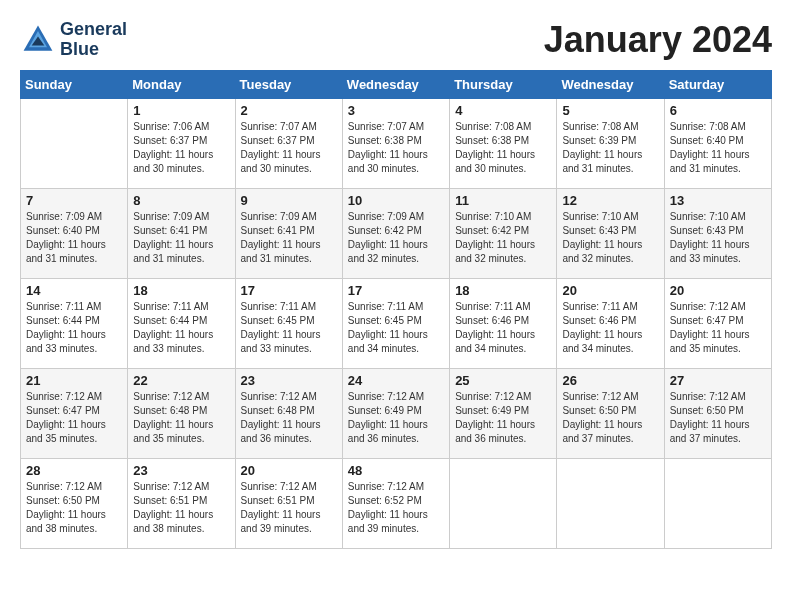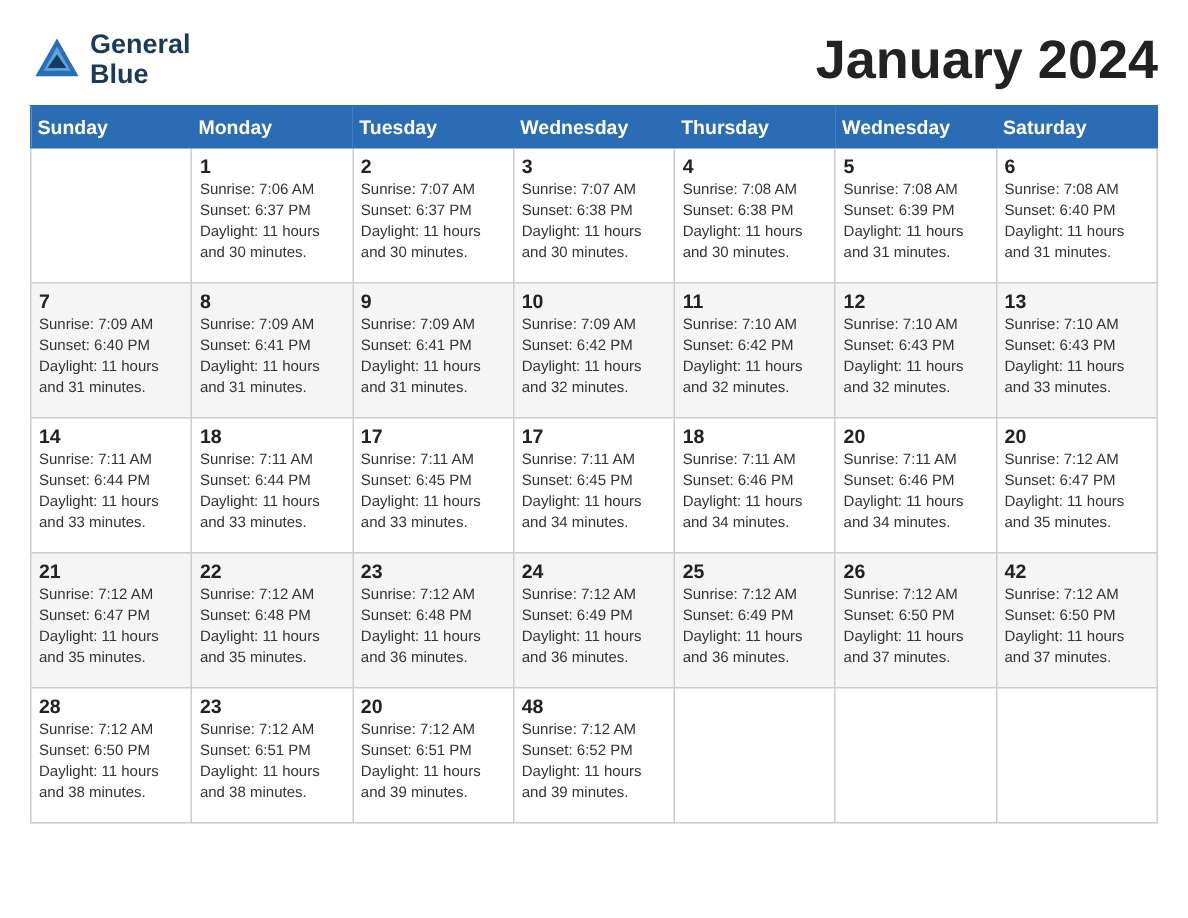--- a/index.html
+++ b/index.html
@@ -304,21 +304,21 @@
 and 36 minutes.</div>
         </td>
         <td>
           <span class="day-number">26</span>
           <div class="day-info" style="white-space: pre-line;">Sunrise: 7:12 AM
 Sunset: 6:50 PM
 Daylight: 11 hours
 and 37 minutes.</div>
         </td>
         <td>
-          <span class="day-number">42</span>
+          <span class="day-number">27</span>
           <div class="day-info" style="white-space: pre-line;">Sunrise: 7:12 AM
 Sunset: 6:50 PM
 Daylight: 11 hours
 and 37 minutes.</div>
         </td>
       </tr>
       <tr>
         <td>
           <span class="day-number">28</span>
           <div class="day-info" style="white-space: pre-line;">Sunrise: 7:12 AM

